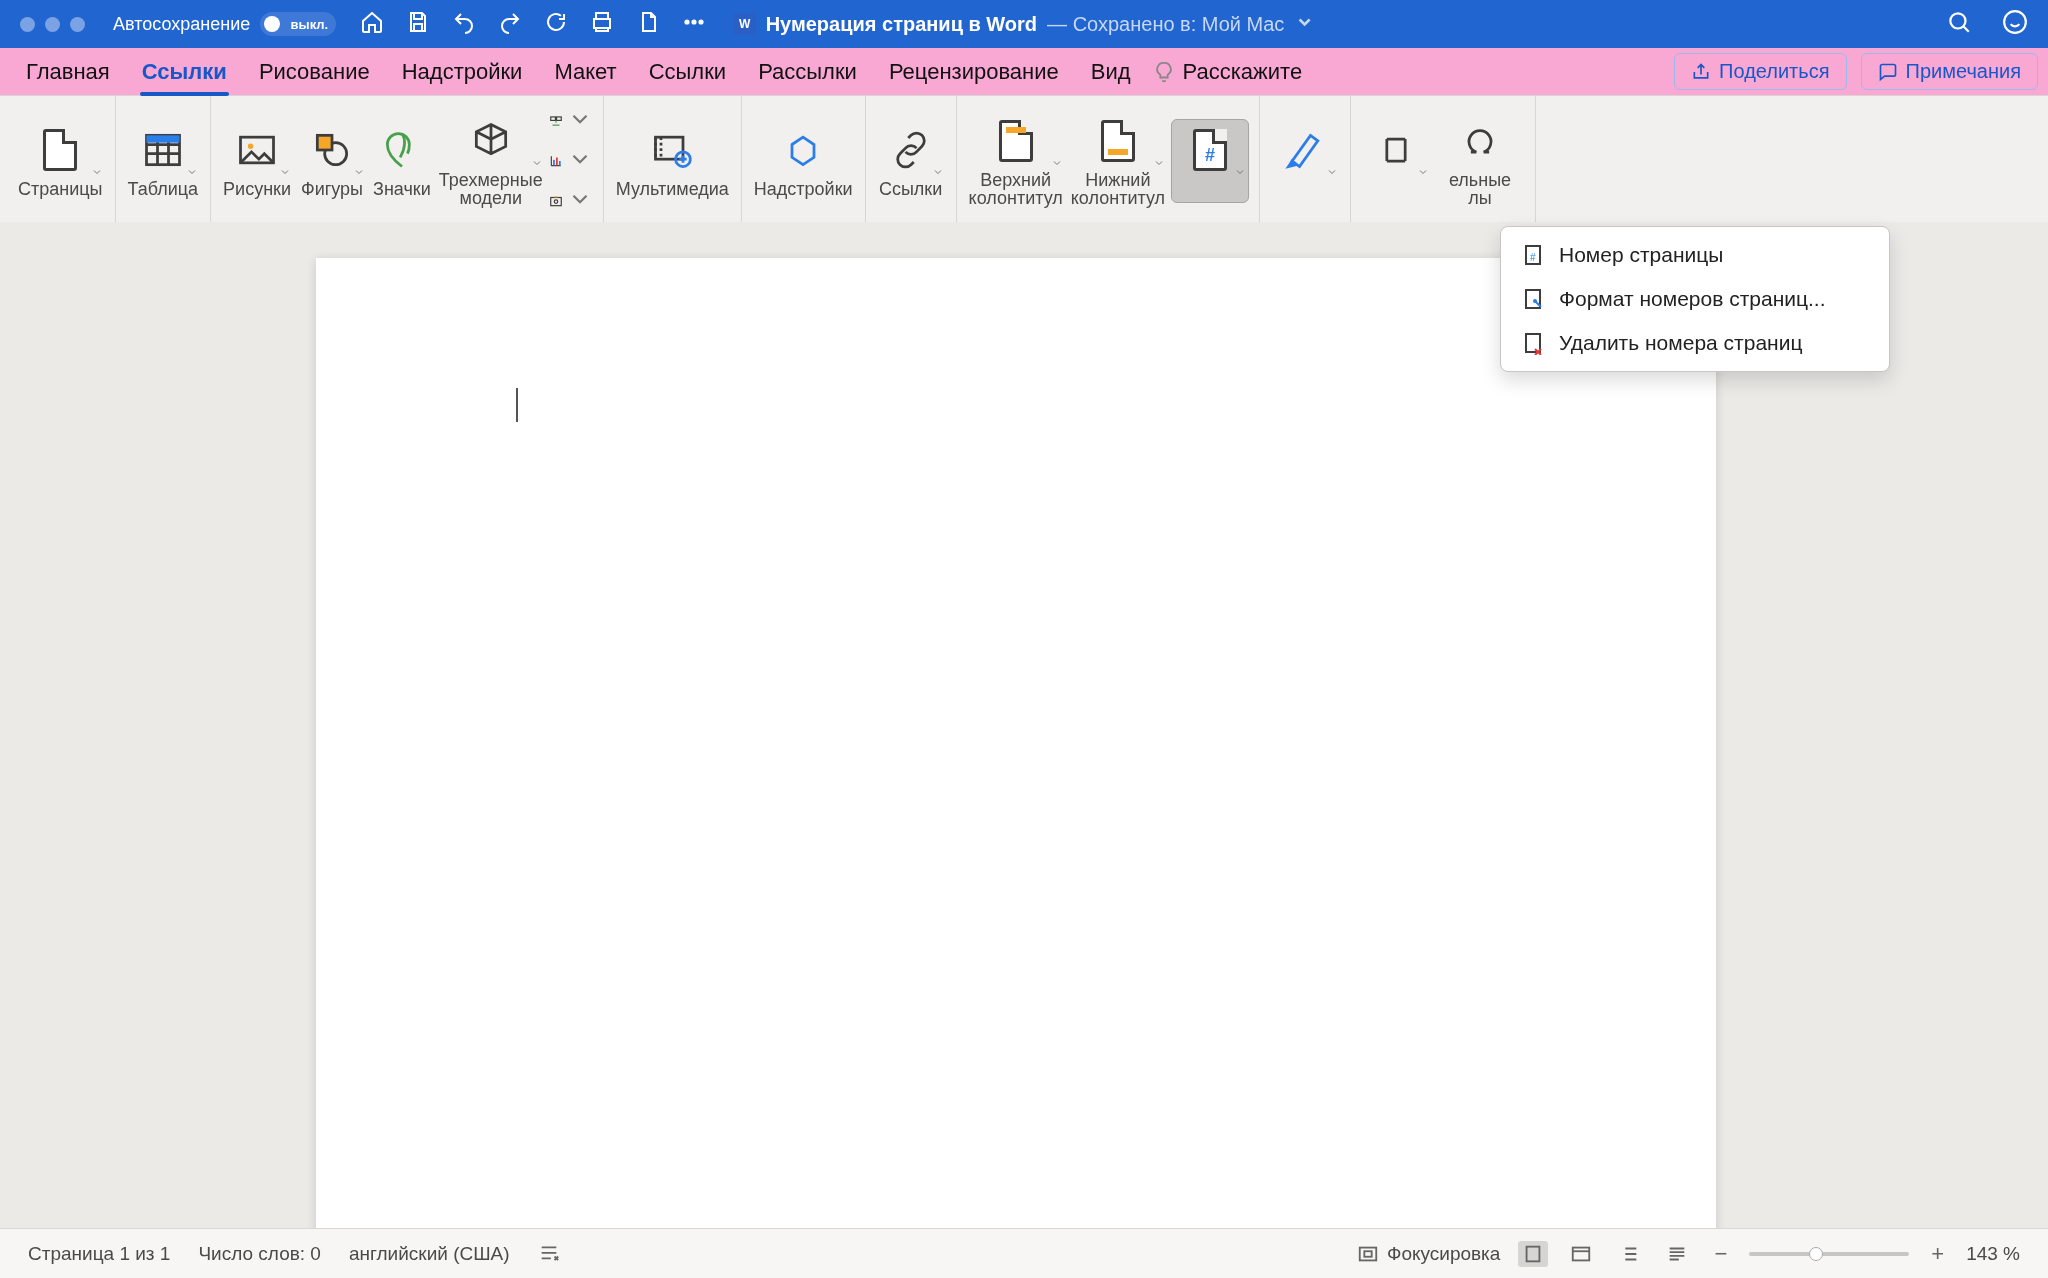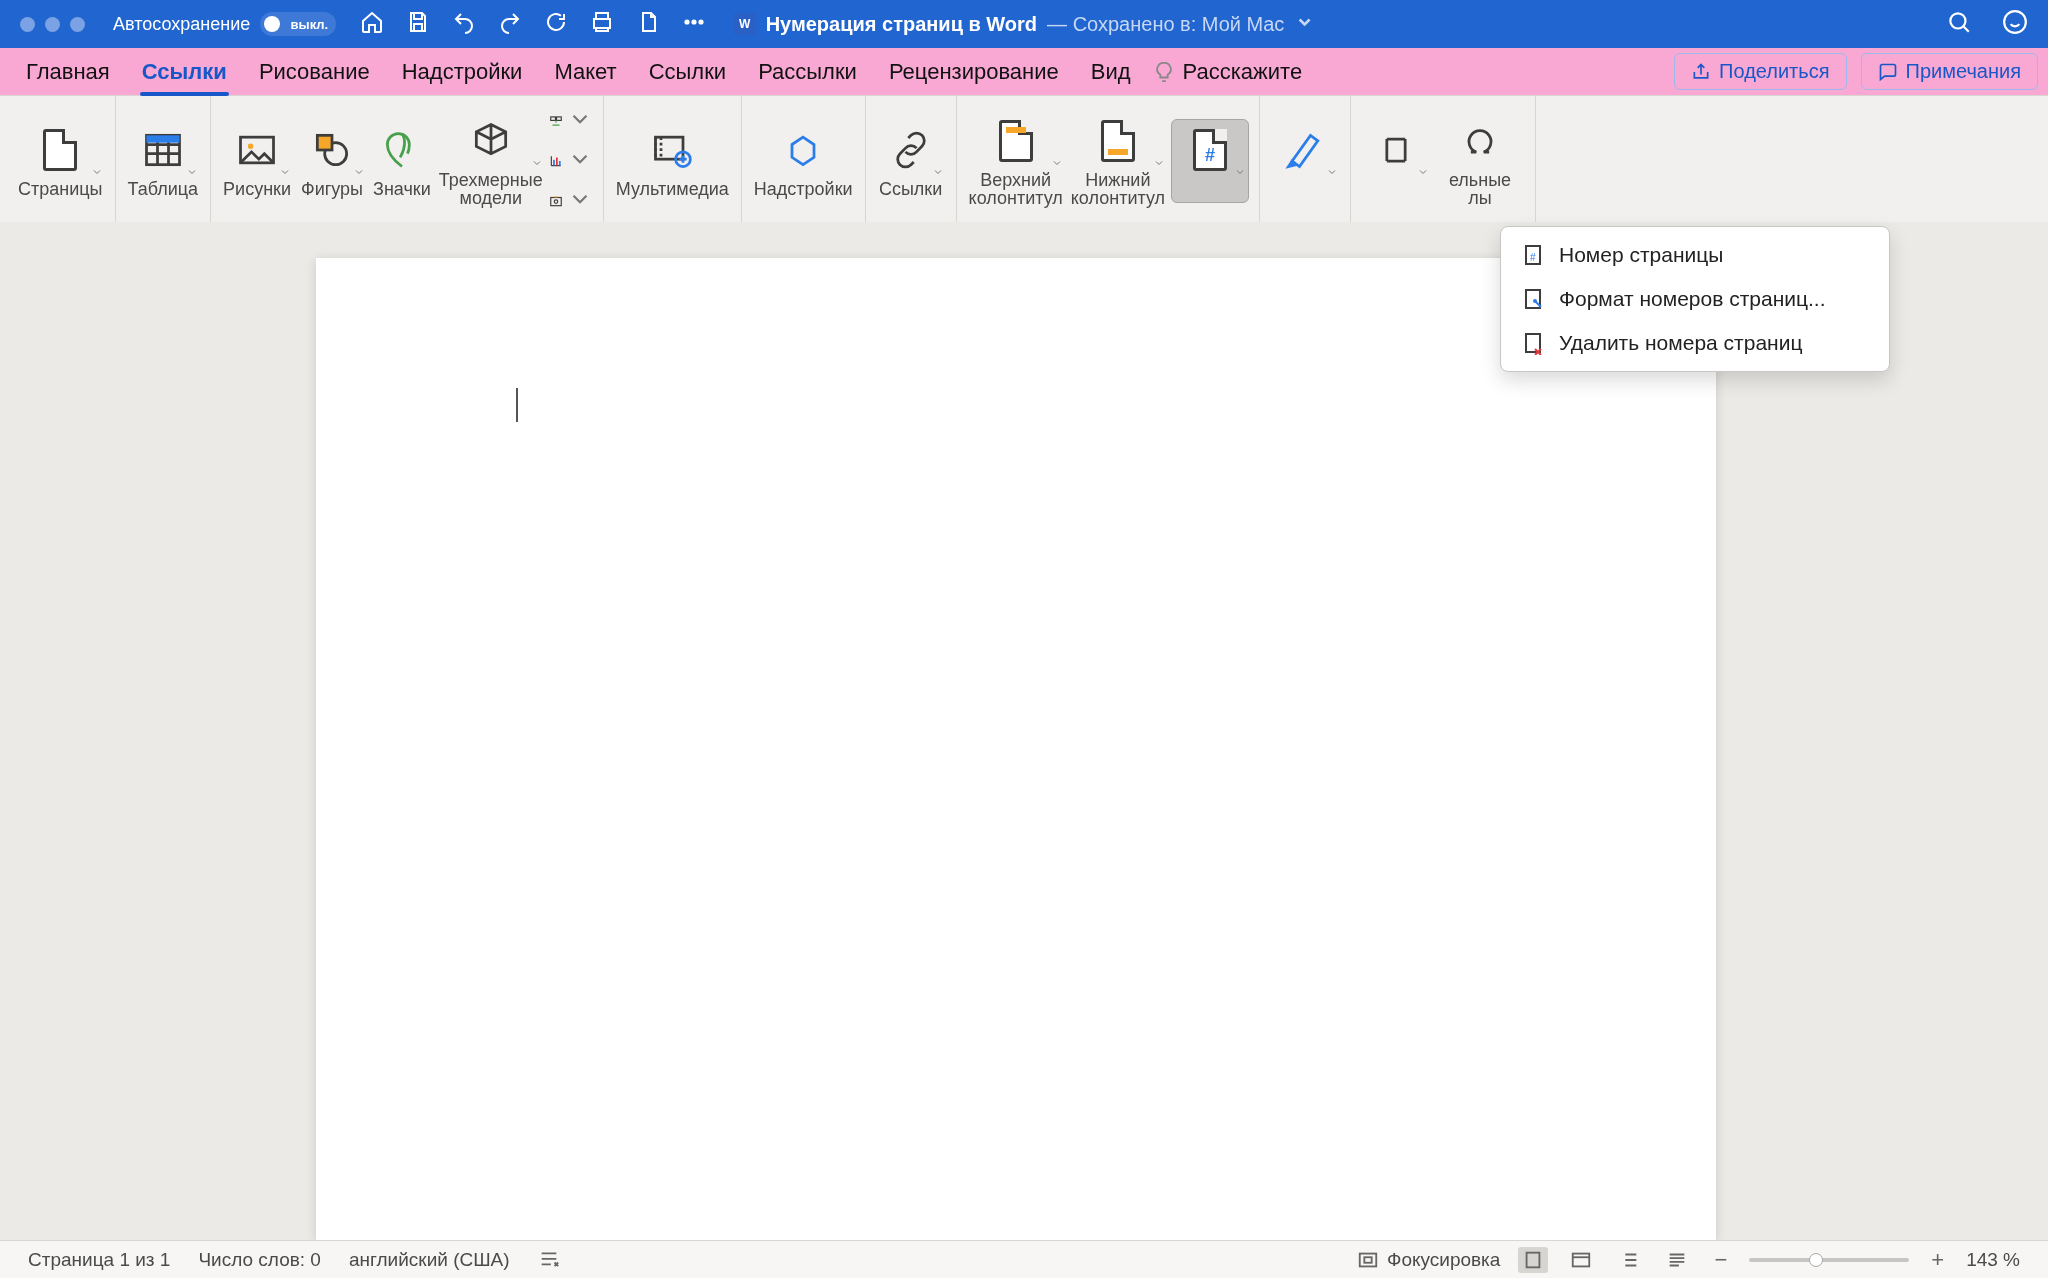--- a/index.html
+++ b/index.html
@@ -61,21 +61,21 @@
   .mini svg{width:26px;height:26px;}
   
   .menu{position:absolute;top:130px;left:1500px;background:#fff;border:1px solid var(--menu-border);border-radius:8px;box-shadow:var(--menu-shadow);padding:6px 0;min-width:390px;z-index:10;}
   .menu-item{display:flex;align-items:center;gap:14px;padding:10px 20px;font-size:21px;color:#222;}
   .menu-item svg{width:24px;height:24px;}
   
   .work{position:absolute;top:222px;bottom:38px;left:0;right:0;background:var(--work);}
   .page{position:absolute;left:316px;top:36px;width:1400px;bottom:0;background:var(--page);box-shadow:0 2px 10px rgba(0,0,0,.15);}
   .caret{position:absolute;left:200px;top:130px;width:2px;height:34px;background:var(--caret);}
   
-  .status{position:absolute;bottom:0;left:0;right:0;height:38px;background:var(--status);border-top:1px solid var(--ribbon-border);display:flex;align-items:center;font-size:19px;color:var(--grey-text);padding:0 28px;gap:28px;}
+  .status{position:absolute;bottom:0;left:0;right:0;height:50px;background:var(--status);border-top:1px solid var(--ribbon-border);display:flex;align-items:center;font-size:19px;color:var(--grey-text);padding:0 28px;gap:28px;}
   .status .right{margin-left:auto;display:flex;align-items:center;gap:18px;}
   .status svg{width:22px;height:22px;stroke:#666;fill:none;stroke-width:2;}
   .viewbtn{width:30px;height:26px;border:1px solid transparent;border-radius:3px;display:flex;align-items:center;justify-content:center;}
   .viewbtn.active{background:#d7d5d2;}
   .zoom-track{width:160px;height:4px;background:#c7c6c4;position:relative;border-radius:2px;}
   .zoom-thumb{width:14px;height:14px;border-radius:50%;background:#fff;border:1px solid #aaa;position:absolute;top:-5px;left:60px;}
   .zoom-sign{font-size:22px;color:#666;padding:0 4px;}
   .doc-icon-w{width:22px;height:22px;background:#2a5fc5;border-radius:3px;display:flex;align-items:center;justify-content:center;color:#fff;font-size:12px;font-weight:700;}
   .ricon-page{width:34px;height:42px;border:3px solid #3d3d3d;border-radius:3px;position:relative;background:#fff;}
   .ricon-page::before{content:"";position:absolute;top:-3px;right:-3px;width:12px;height:12px;background:var(--ribbon-bg);border-left:3px solid #3d3d3d;border-bottom:3px solid #3d3d3d;}

